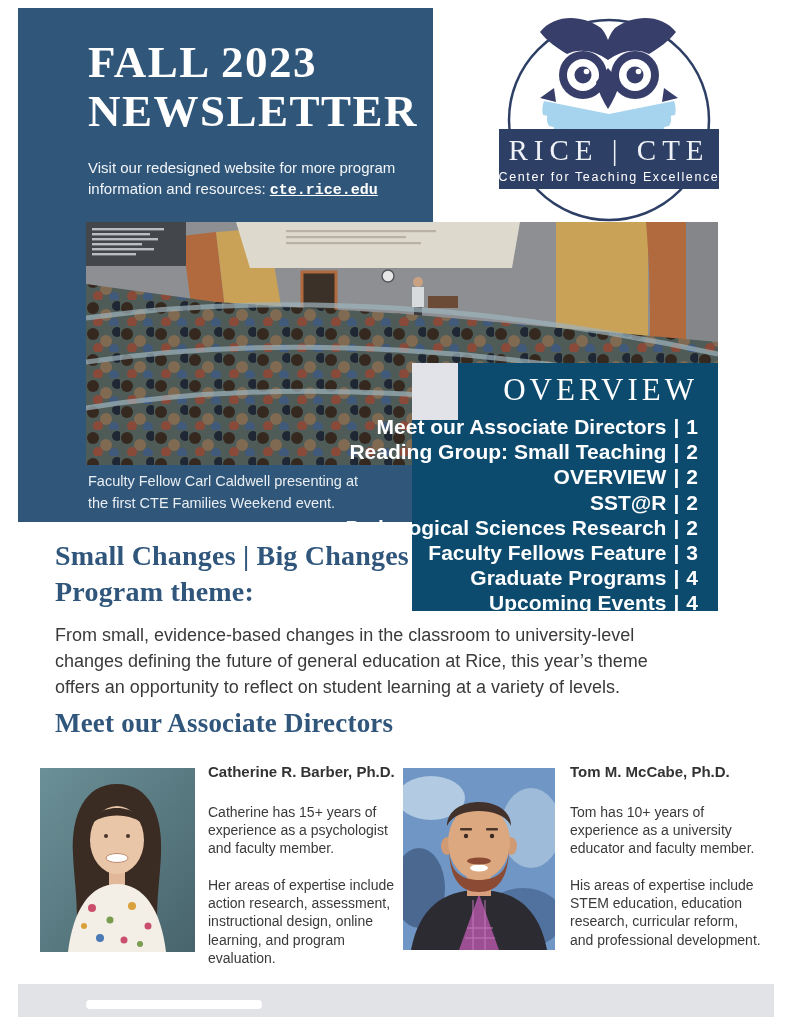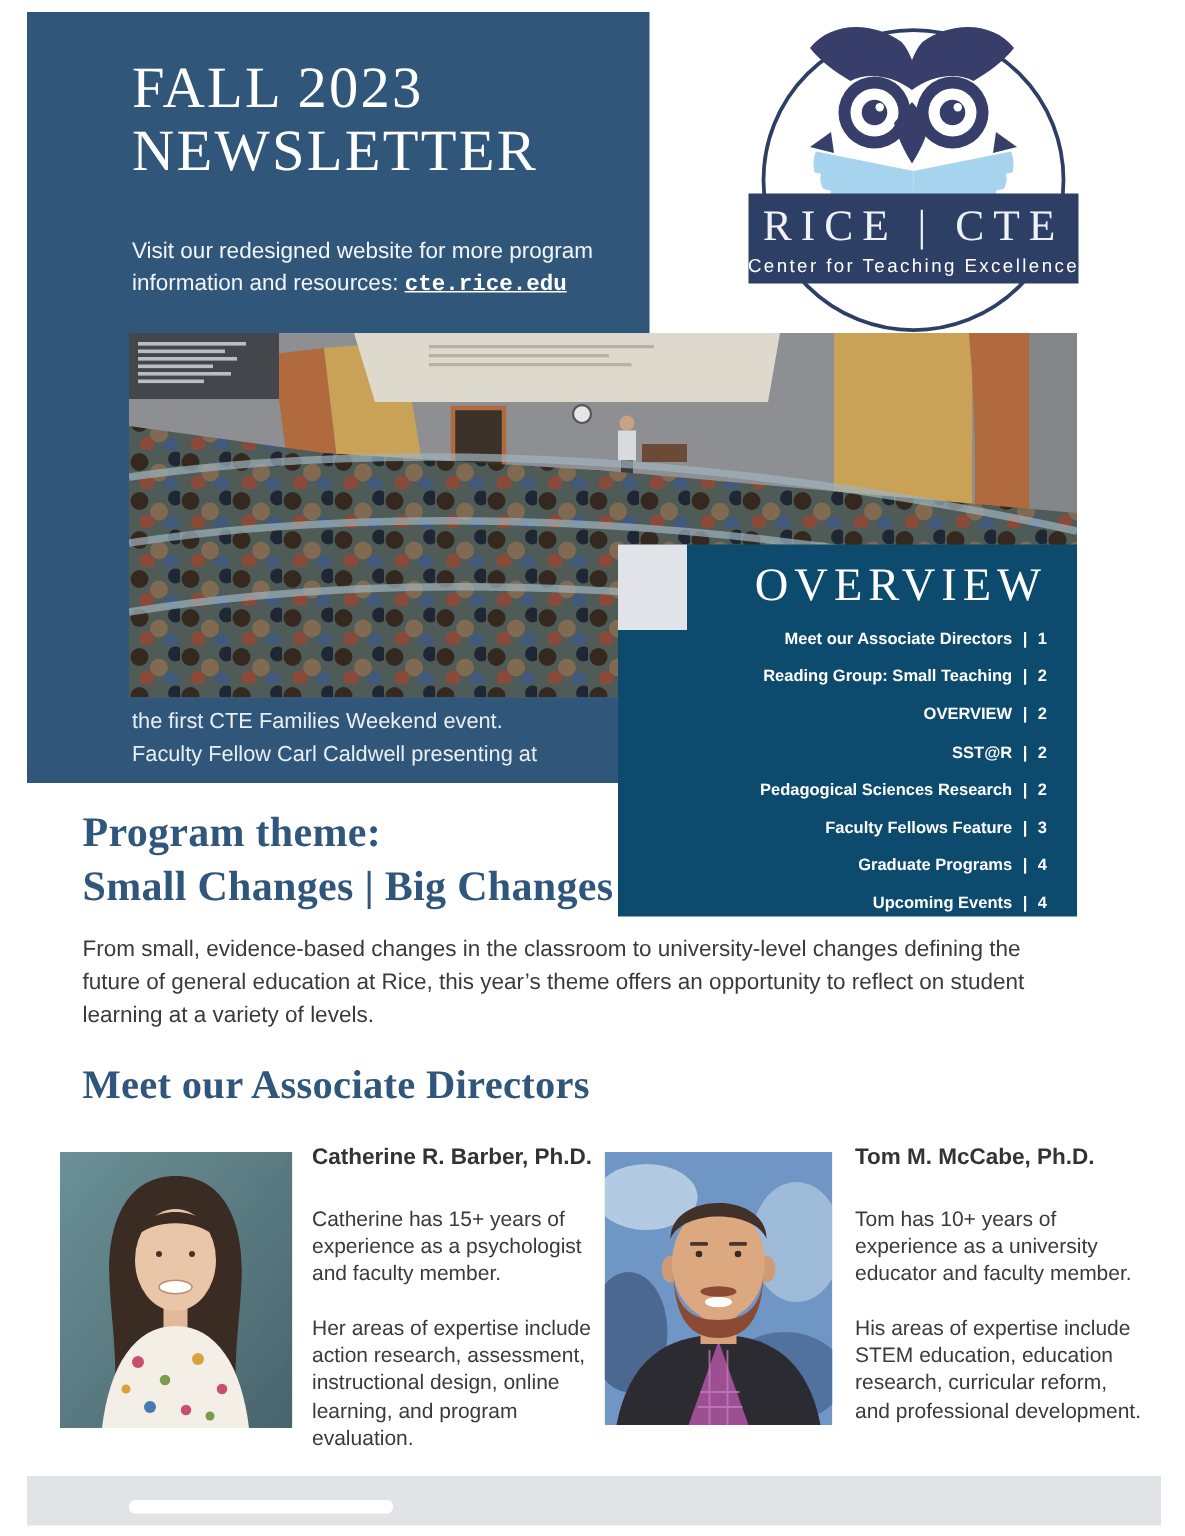--- a/index.html
+++ b/index.html
@@ -3,47 +3,47 @@
 <meta charset="utf-8">
 <style>
   * { margin:0; padding:0; box-sizing:border-box; }
   html,body { background:#ffffff; }
   body { width:790px; height:1024px; position:relative; font-family:"Liberation Sans", sans-serif; overflow:hidden; }
   .page { position:absolute; inset:0; width:790px; height:1024px; background:#ffffff; }
 
   
   .masthead-panel { position:absolute; left:18px; top:8px; width:415px; height:514px; background:#30567A; }
   .masthead-title { position:absolute; left:88px; top:38px; color:#ffffff;
-      font-family:"Liberation Serif", serif; font-size:39px; line-height:1.08; letter-spacing:1.5px; font-weight:400; }
+      font-family:"Liberation Serif", serif; font-size:45px; line-height:1.08; letter-spacing:1.5px; font-weight:700; }
   .masthead-sub { position:absolute; left:88px; top:158px; width:330px; color:#f2f5f8;
       font-size:15px; line-height:1.38; font-weight:400; }
   .masthead-sub a { color:#ffffff; font-weight:bold; text-decoration:underline; cursor:pointer;font-family:Liberation Mono, monospace; }
 
   
   .logo { position:absolute; left:488px; top:8px; width:240px; height:214px; }
 
   
   .auditorium-photo { position:absolute; left:86px; top:222px; width:632px; height:243px; overflow:hidden; }
 
   .photo-caption { position:absolute; left:88px; top:471px; color:#e9eef3; font-size:14.5px; line-height:1.5; }
 
   
   .overview-box { position:absolute; left:412px; top:363px; width:306px; height:248px; background:#0c4a6e; }
   .overview-corner { position:absolute; left:0; top:0; width:46px; height:57px; background:#E2E3E8; }
   .overview-title { position:absolute; right:20px; top:9px; color:#ffffff; text-align:right;
       font-family:"Liberation Serif", serif; font-size:31px; letter-spacing:4px; font-weight:400; }
   .overview-list { position:absolute; right:20px; top:51px; text-align:right; }
-  .toc-item { color:#ffffff; font-size:11px; font-weight:bold; line-height:25.2px; white-space:nowrap; cursor:pointer; }
+  .toc-item { color:#ffffff; font-size:21px; font-weight:bold; line-height:25.2px; white-space:nowrap; cursor:pointer; }
   .toc-sep { margin:0 7px; font-weight:bold; }
 
   
   .theme-heading { position:absolute; left:55px; top:538px; color:#30567C;
       font-family:"Liberation Serif", serif; font-size:28px; font-weight:600; line-height:1.28; letter-spacing:0.2px; }
   .theme-body { position:absolute; left:55px; top:622px; width:628px; color:#3A3A3A;
-      font-size:15px; line-height:1.45; }
+      font-size:18px; line-height:1.45; }
 
   
   .directors-heading { position:absolute; left:55px; top:708px; color:#30567C;
       font-family:"Liberation Serif", serif; font-size:27px; font-weight:600; letter-spacing:0.2px; }
   .portrait { position:absolute; overflow:hidden; }
   .portrait.catherine { left:40px; top:768px; width:155px; height:184px; }
   .portrait.tom { left:403px; top:768px; width:152px; height:182px; }
   .profile-text { position:absolute; color:#3A3A3A; font-size:14px; line-height:1.3; }
   .profile-text.catherine { left:208px; top:762px; width:196px; }
   .profile-text.tom { left:570px; top:762px; width:192px; }
@@ -145,42 +145,42 @@
       <polygon points="0,62 130,80 320,92 632,120 632,243 0,243" fill="url(#crowd)"></polygon>
       <g stroke="#9fb4bd" stroke-width="5" fill="none" opacity="0.7">
         <path d="M0,96 C200,68 420,86 632,132"></path>
         <path d="M0,140 C200,110 430,128 632,172"></path>
         <path d="M0,186 C200,154 430,170 632,216"></path>
       </g>
     </svg>
   </div>
 
   <div class="photo-caption">
+    <div>Faculty Fellow Carl Caldwell presenting at</div>
     <div>the first CTE Families Weekend event.</div>
-    <div>Faculty Fellow Carl Caldwell presenting at</div>
   </div>
 
   <div class="overview-box">
     <div class="overview-corner"></div>
     <div class="overview-title">OVERVIEW</div>
     <div class="overview-list">
       <div class="toc-item"><span>Meet our Associate Directors</span><span class="toc-sep">|</span><span>1</span></div>
       <div class="toc-item"><span>Reading Group: Small Teaching</span><span class="toc-sep">|</span><span>2</span></div>
       <div class="toc-item"><span>OVERVIEW</span><span class="toc-sep">|</span><span>2</span></div>
       <div class="toc-item"><span>SST@R</span><span class="toc-sep">|</span><span>2</span></div>
       <div class="toc-item"><span>Pedagogical Sciences Research</span><span class="toc-sep">|</span><span>2</span></div>
       <div class="toc-item"><span>Faculty Fellows Feature</span><span class="toc-sep">|</span><span>3</span></div>
       <div class="toc-item"><span>Graduate Programs</span><span class="toc-sep">|</span><span>4</span></div>
       <div class="toc-item"><span>Upcoming Events</span><span class="toc-sep">|</span><span>4</span></div>
     </div>
   </div>
 
   <div class="theme-heading">
+    <div>Small Changes | Big Changes</div>
     <div>Program theme:</div>
-    <div>Small Changes | Big Changes</div>
   </div>
   <div class="theme-body">From small, evidence-based changes in the classroom to university-level changes defining the future of general education at Rice, this year’s theme offers an opportunity to reflect on student learning at a variety of levels.</div>
 
   <div class="directors-heading">Meet our Associate Directors</div>
 
   <div class="portrait catherine">
     <svg width="155" height="184" viewBox="0 0 155 184">
       <defs>
         <linearGradient id="bgC" x1="0" y1="0" x2="1" y2="1">
           <stop offset="0" stop-color="#6b9097"></stop>

